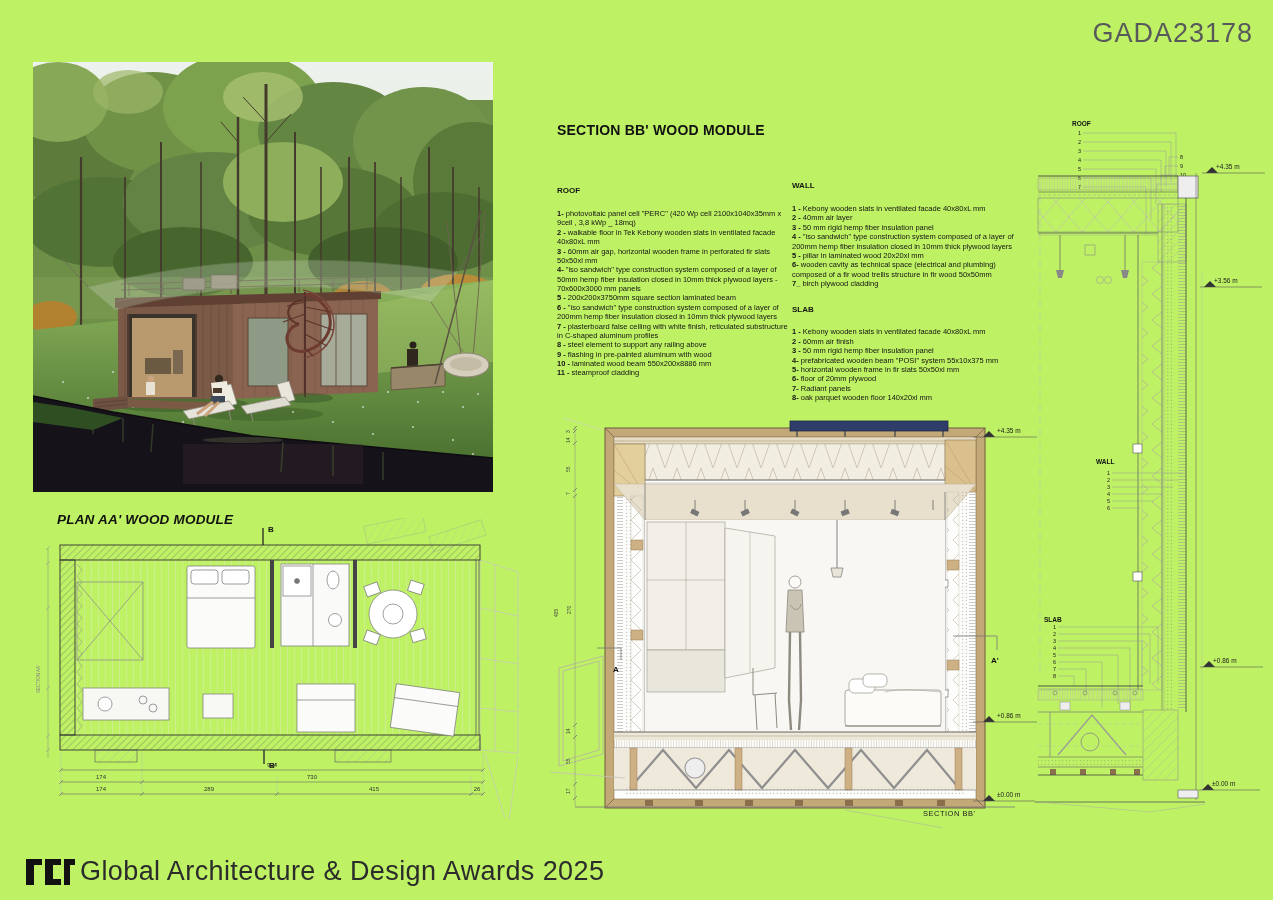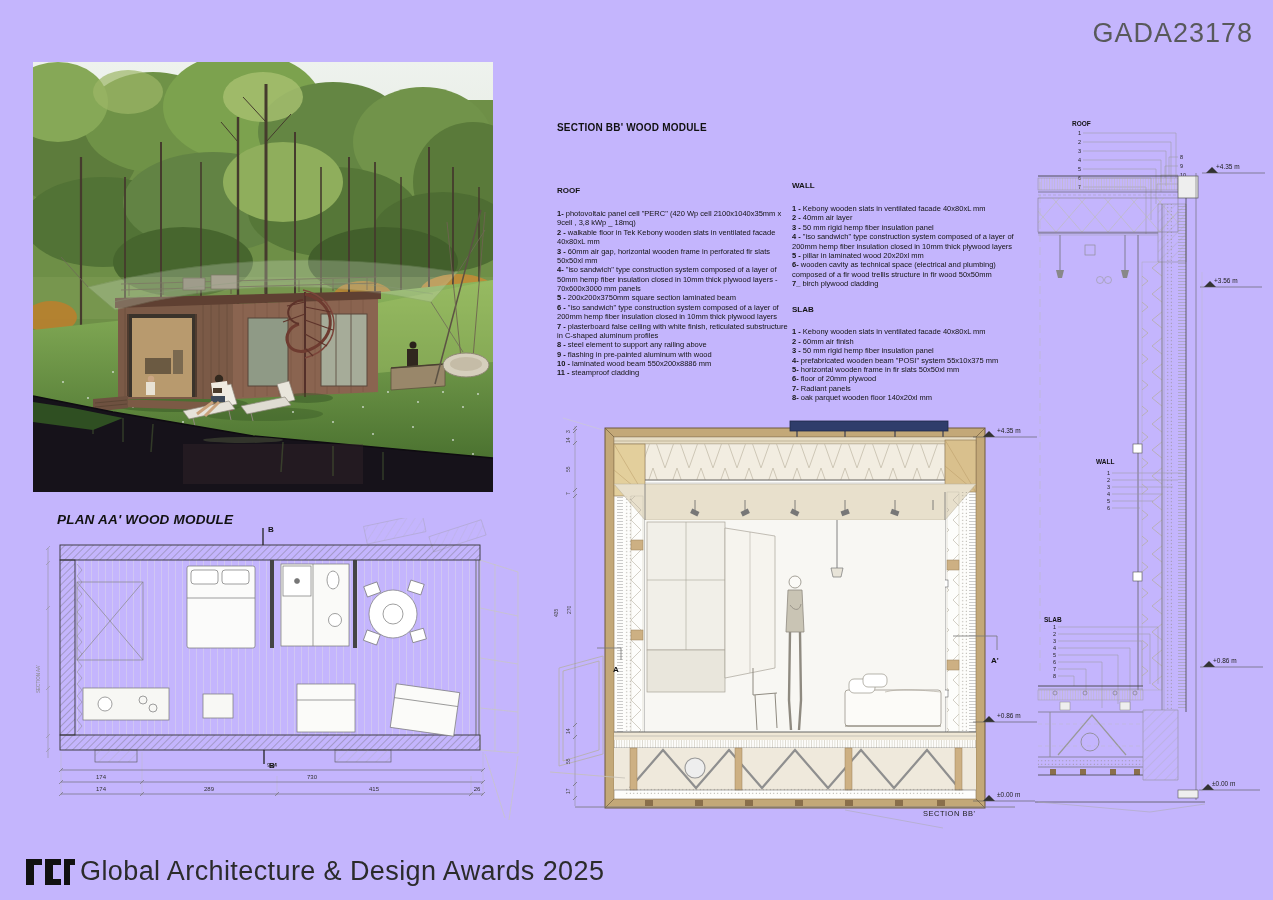--- a/index.html
+++ b/index.html
@@ -1,22 +1,22 @@
 <!DOCTYPE html>
 <html><head>
 <meta charset="utf-8">
 <style>
   html,body{margin:0;padding:0;background:#e8e8e8;}
-  #board{position:relative;width:1273px;height:900px;background:#c4b5fd;overflow:hidden;
+  #board{position:relative;width:1273px;height:900px;background:#bef264;overflow:hidden;
          font-family:"Liberation Sans", sans-serif;color:#111;}
   .abs{position:absolute;}
   .board-id{right:20px;top:18px;font-size:27px;letter-spacing:1px;color:#58595b;}
   .photo{left:33px;top:62px;width:460px;height:430px;}
   .plan-title{left:57px;top:512px;font-size:13.5px;font-weight:bold;letter-spacing:.2px;font-style:italic;}
-  .legend-title{left:557px;top:122px;font-size:10px;font-weight:bold;letter-spacing:.2px;}
+  .legend-title{left:557px;top:122px;font-size:14px;font-weight:bold;letter-spacing:.2px;}
   .plan-svg{left:35px;top:518px;}
   .section-svg{left:545px;top:400px;}
   .details-svg{left:1030px;top:112px;}
   .col{position:absolute;width:236px;font-size:7.5px;line-height:1.25;color:#141414;}
   .col-roof{left:557px;top:186px;}
   .col-wall{left:792px;top:181px;}
   .col .h{font-weight:bold;font-size:8px;margin:0 0 13px 0;}
   .col .h2{font-weight:bold;font-size:8px;margin:17px 0 12px 0;}
   .col p{margin:0;}
   .footer-logo{left:24px;top:854px;}

